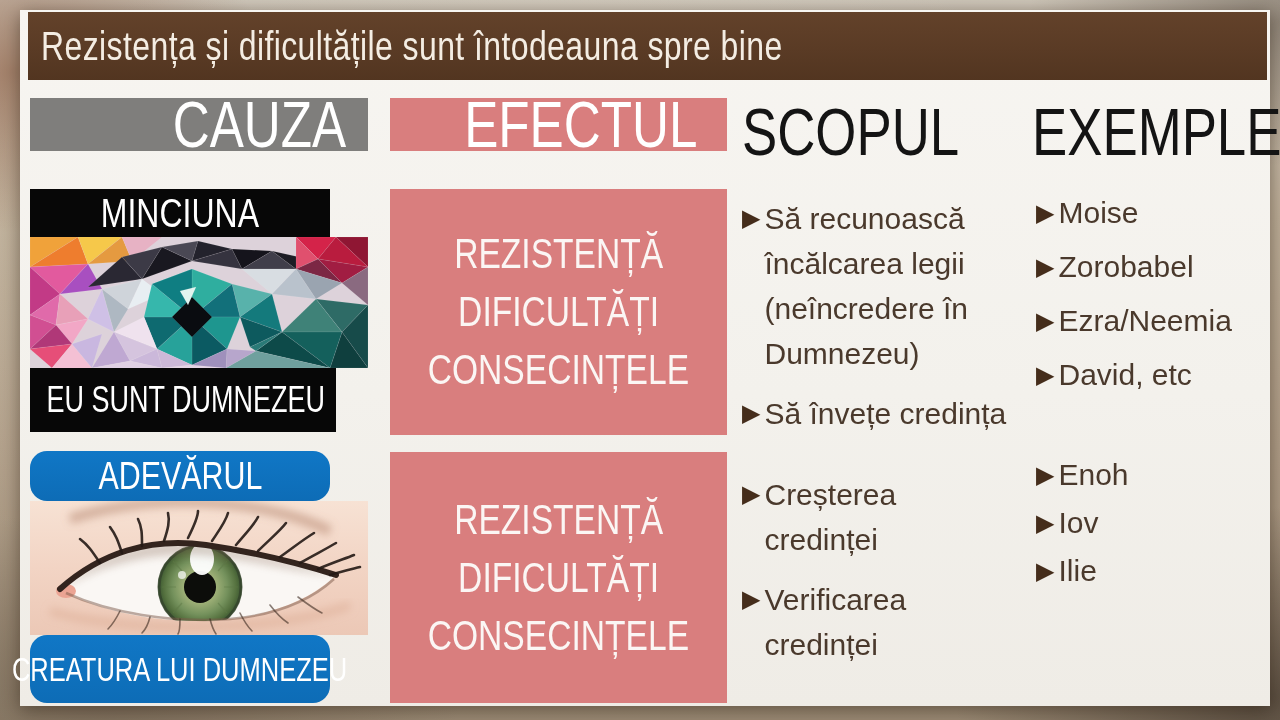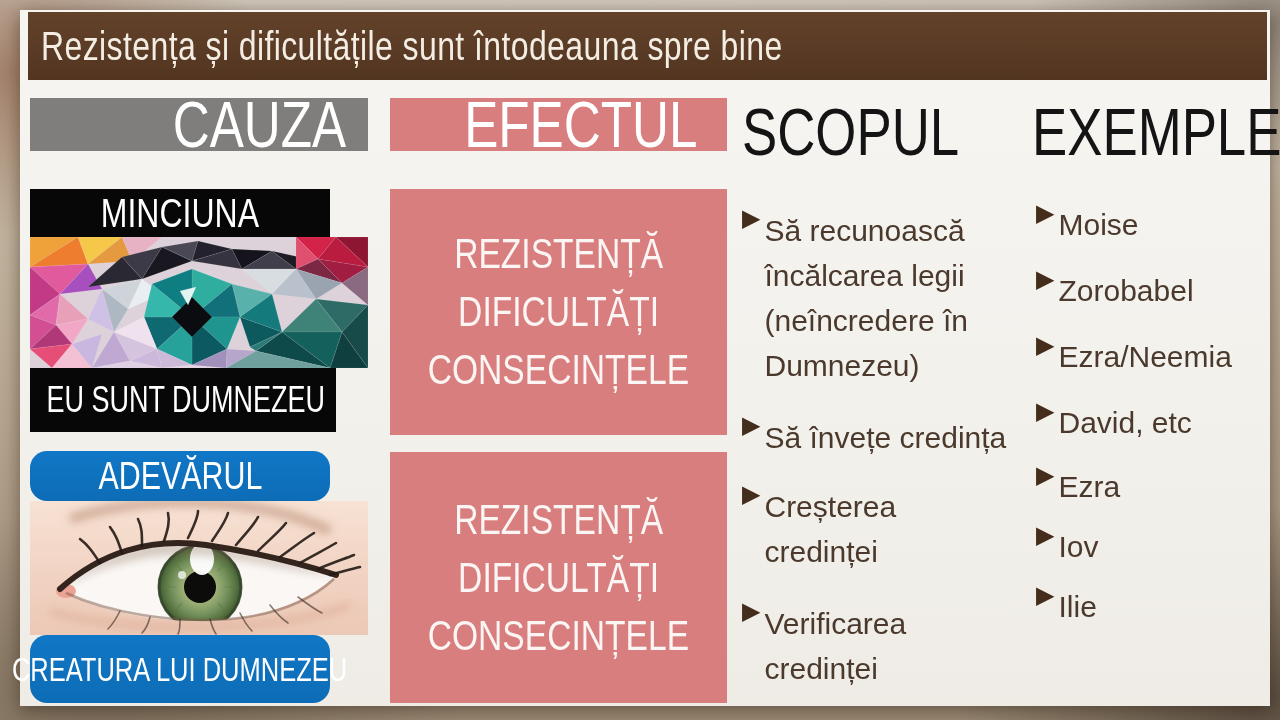--- a/index.html
+++ b/index.html
@@ -40,21 +40,21 @@
   .pink-box .line{font-size:42px;line-height:58px;}
   .blist{position:absolute;width:268px;}
   .bullet-item{display:flex;align-items:flex-start;color:#4a392c;}
   .scopul-item{font-size:30px;line-height:45px;margin-bottom:15px;}
   .ex-item{font-size:30px;line-height:34px;}
   .ex1 .ex-item{margin-bottom:20px;}
   .ex2 .ex-item{margin-bottom:14px;}
   .tri{color:#452d1b;flex:0 0 auto;margin-right:4px;}
   .scopul-item .tri{font-size:24px;line-height:43px;}
   .ex-item .tri{font-size:24px;line-height:33px;}
-  .btext{min-width:0;margin-top:12px;}
+  .btext{min-width:0;}
 </style>
 </head>
 <body>
 
 <div class="stage">
   <div class="bg"></div>
   <div class="slide">
 
     <div class="title-bar">
       <span class="t cond-left">Rezistența și dificultățile sunt întodeauna spre bine</span>
@@ -288,21 +288,21 @@
       </div>
       <div class="bullet-item scopul-item">
         <span class="tri">▶</span>
         <span class="btext">Verificarea credinței</span>
       </div>
     </div>
 
     <div class="blist ex2" style="left:1016px;top:448px;width:240px;">
       <div class="bullet-item ex-item">
         <span class="tri">▶</span>
-        <span class="btext">Ezra</span>
+        <span class="btext">Enoh</span>
       </div>
       <div class="bullet-item ex-item">
         <span class="tri">▶</span>
         <span class="btext">Iov</span>
       </div>
       <div class="bullet-item ex-item">
         <span class="tri">▶</span>
         <span class="btext">Ilie</span>
       </div>
     </div>

